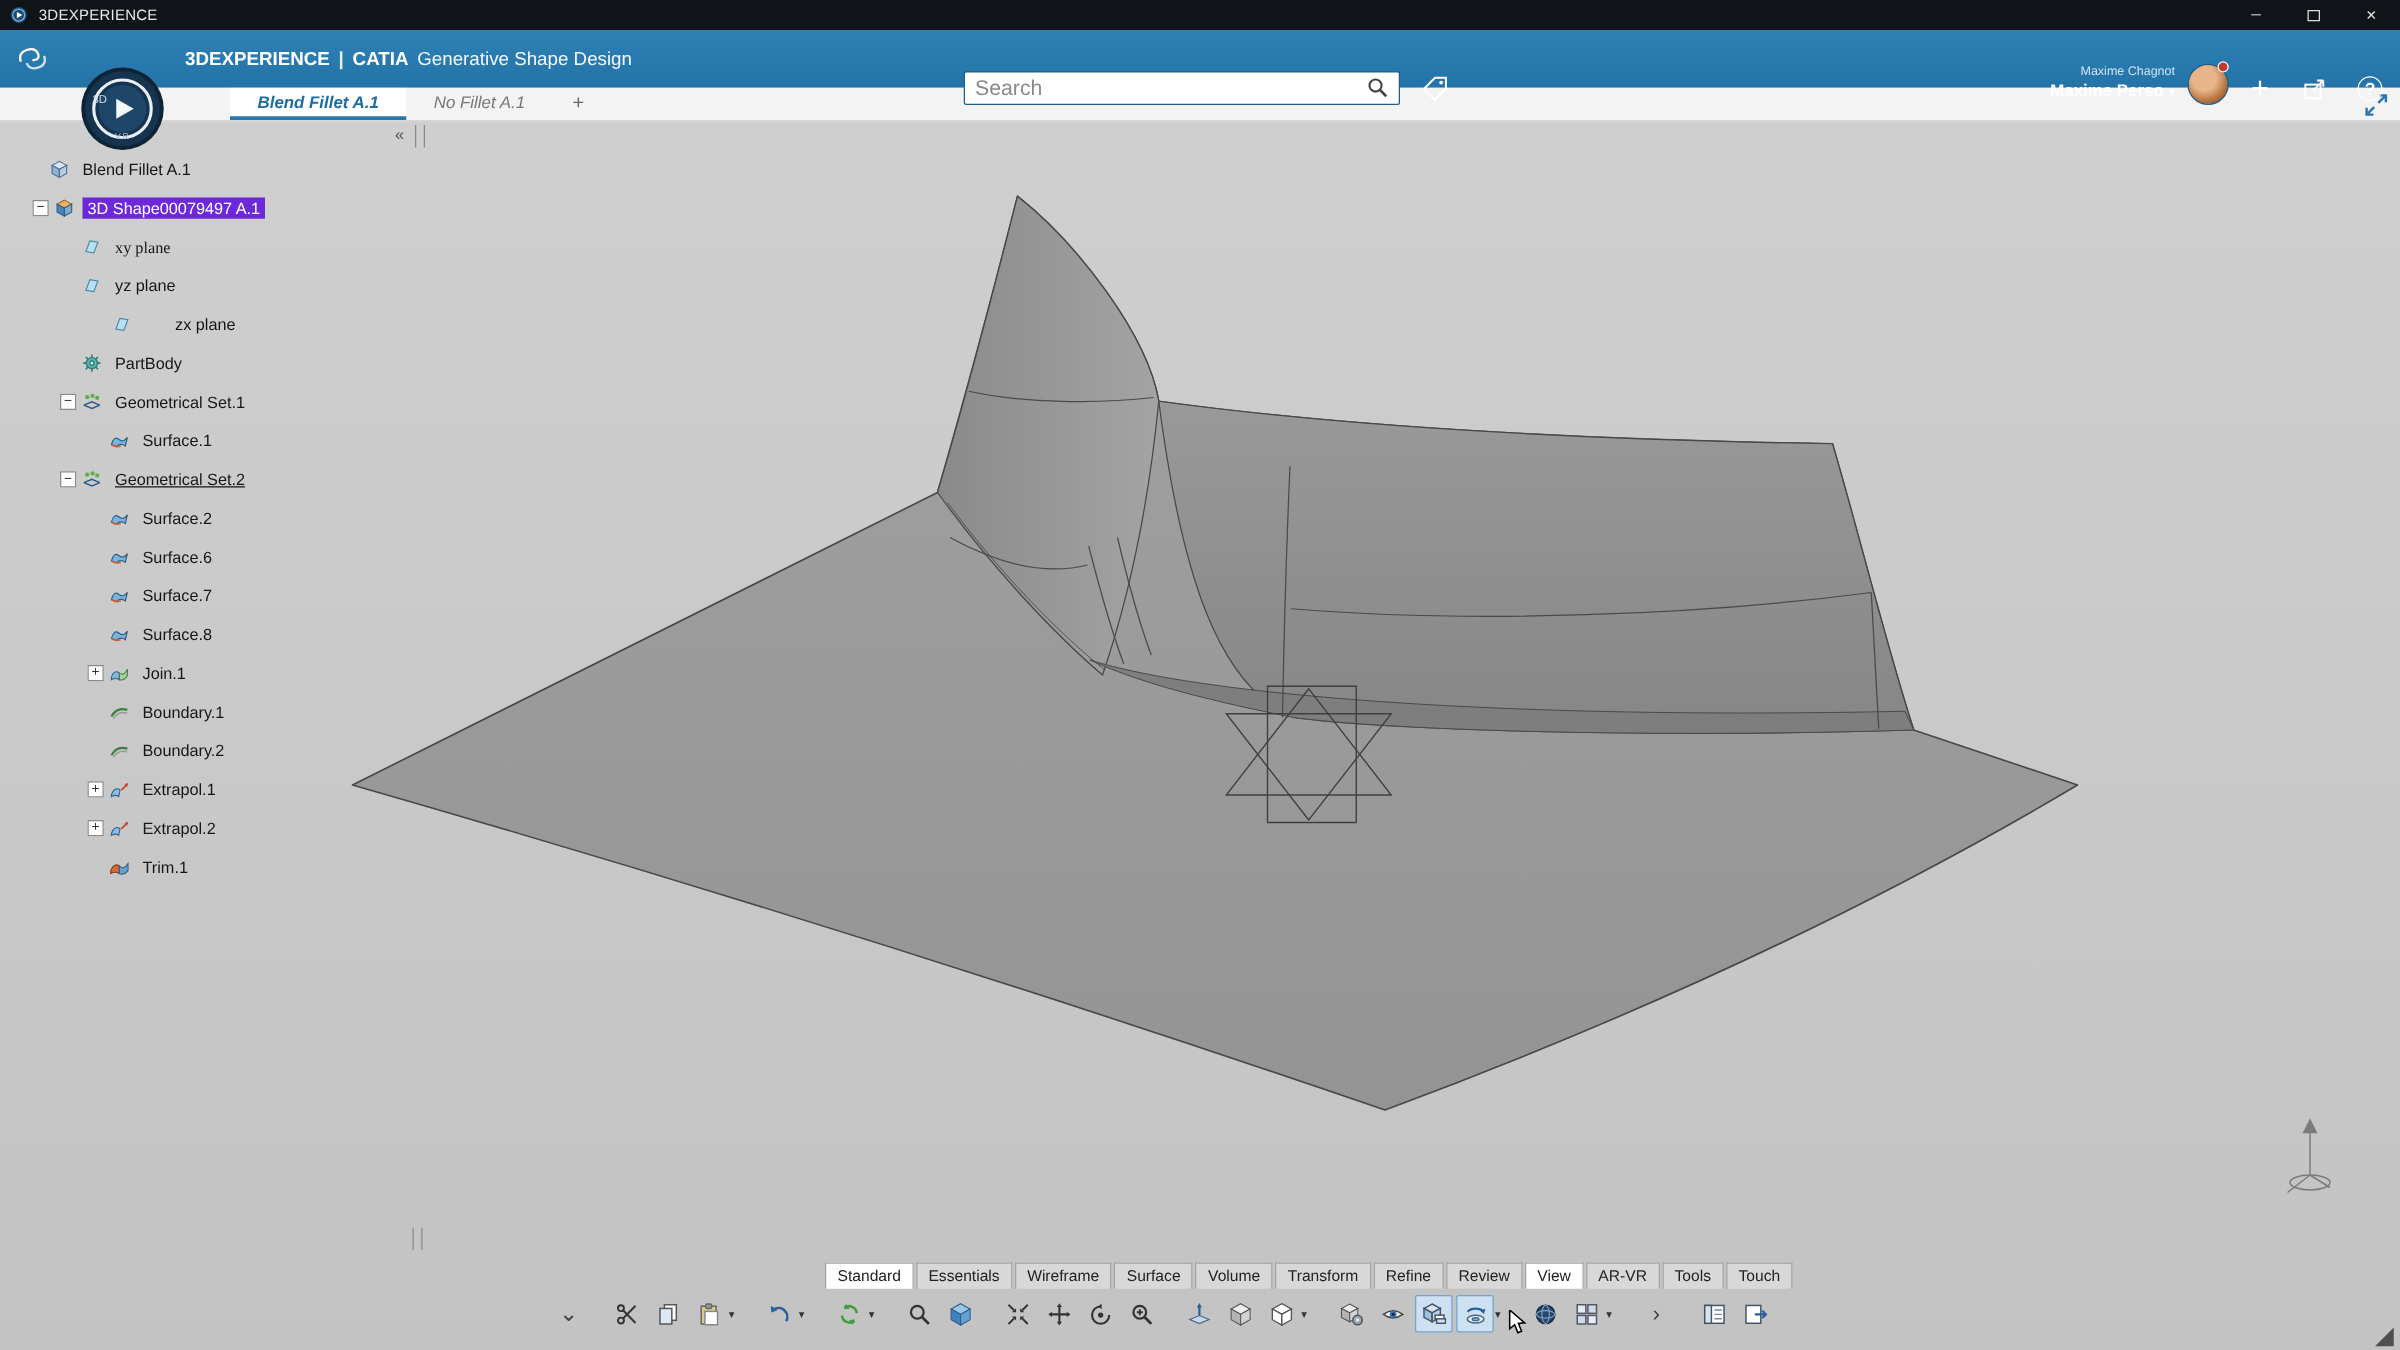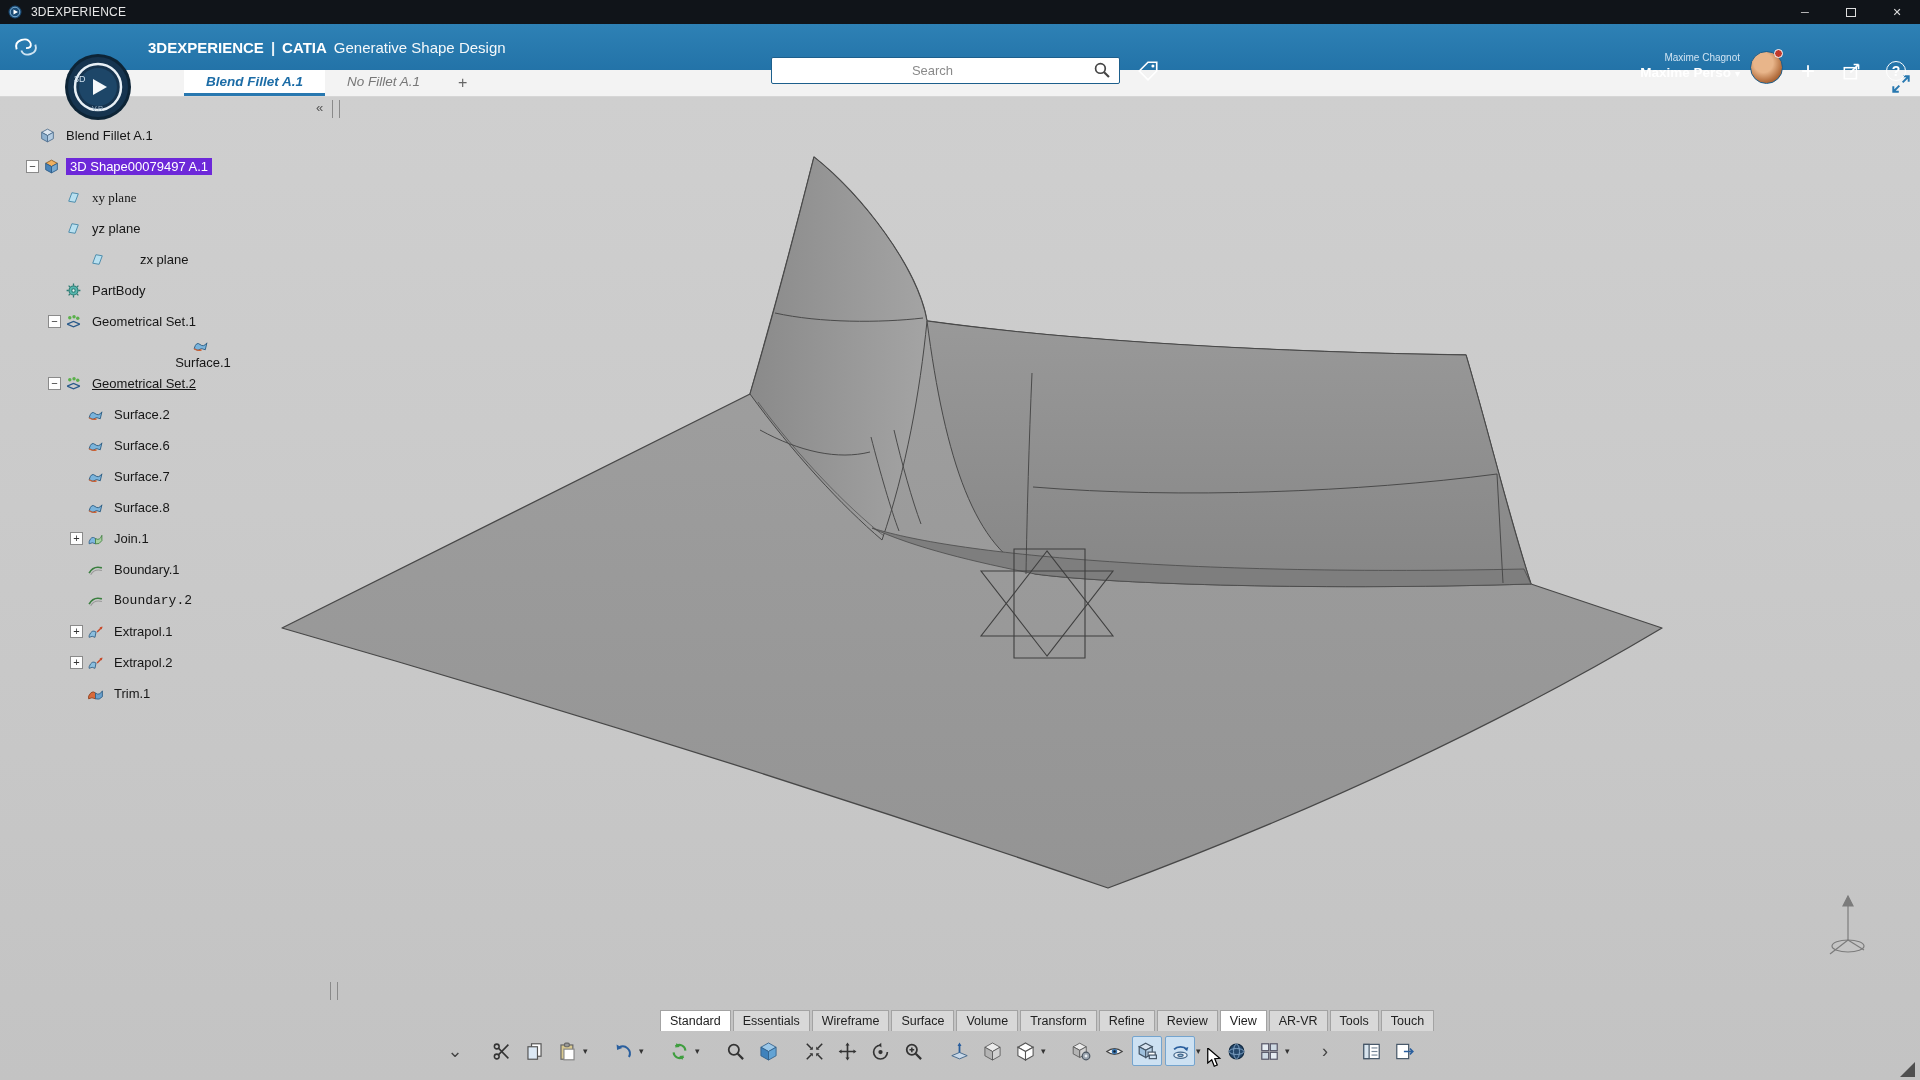--- a/index.html
+++ b/index.html
@@ -16,21 +16,21 @@
 
   
   .header { position:absolute; left:0; top:24px; width:100%; height:46px; background:linear-gradient(#2e81b5,#2373a8); z-index:15; }
   .swirl { position:absolute; left:12px; top:9px; width:28px; height:28px; }
   .compass { position:absolute; left:64px; top:29px; width:68px; height:68px; z-index:30; }
   .app-title { position:absolute; left:148px; top:0; height:46px; display:flex; align-items:center; color:#fff; font-size:15px; white-space:nowrap; }
   .app-title .b { font-weight:bold; }
   .app-title .sep { margin:0 7px; font-weight:bold; opacity:.9; }
   .app-title .wb { font-weight:normal; margin-left:7px; opacity:.95; }
   .search-box { position:absolute; left:771px; top:33px; width:349px; height:27px; background:#fff; border:1px solid #1d5f8c; border-radius:2px; display:flex; align-items:center; }
-  .search-input { flex:1; border:none; outline:none; font-size:13px; padding:0 8px; color:#333; font-family:inherit; background:transparent;text-align:center; }
+  .search-input { flex:1; border:none; outline:none; font-size:17px; padding:0 8px; color:#333; font-family:inherit; background:transparent; }
   .search-input::placeholder { color:#8a8a8a; }
   .mag { width:20px; height:20px; margin-right:6px; display:flex; }
   .tag { position:absolute; left:1136px; top:35px; width:24px; height:24px; }
   .user-block { position:absolute; right:180px; top:28px; text-align:right; color:#fff; line-height:1.25; }
   .user-line1 { font-size:10px; color:#cfe3f2; }
   .user-line2 { font-size:13.5px; font-weight:bold; }
   .user-caret { font-size:10px; margin-left:4px; }
   .avatar { position:absolute; left:1750px; top:27px; width:33px; height:33px; border-radius:50%; background:radial-gradient(circle at 40% 35%, #e8b58a 0 35%, #b06a3a 70%, #7a4424); border:1px solid #1d5f8c; }
   .avatar-badge { position:absolute; left:1774px; top:25px; width:9px; height:9px; border-radius:50%; background:#c0392b; border:1px solid #fff; }
   .hdr-btn { position:absolute; top:33px; width:28px; height:28px; display:flex; align-items:center; justify-content:center; color:#fff; }
@@ -292,21 +292,21 @@
         <span class="tree-icon">
           <svg viewBox="0 0 16 16" width="17" height="17">
             <path d="M2 10.5 L8 13 L14 10.5 M2 10.5 L8 8 L14 10.5" fill="none" stroke="#2a5a8a" stroke-width="1.1"></path>
             <circle cx="4.5" cy="4.5" r="1.6" fill="#5ab04a"></circle>
             <circle cx="8.5" cy="3.5" r="1.6" fill="#5ab04a"></circle>
             <circle cx="12" cy="5" r="1.6" fill="#5ab04a"></circle>
           </svg>
         </span>
         <span class="tree-label">Geometrical Set.1</span>
       </div>
-      <div class="tree-row" style="padding-left: 64px; flex-direction: column;">
+      <div class="tree-row" style="padding-left: 64px;">
         <span class="expander empty"></span>
         <span class="tree-icon">
           <svg viewBox="0 0 16 16" width="17" height="17">
             <path d="M2 11 Q4 4 7.5 7 Q11 10 14 5.5 L12.5 12 Q9 9.5 5.5 12.5 Z" fill="#7ab4dc" stroke="#2e5f85" stroke-width="0.9"></path>
             <path d="M2 11 Q5.5 13.5 9 12" fill="none" stroke="#d06030" stroke-width="1.3"></path>
           </svg>
         </span>
         <span class="tree-label">Surface.1</span>
       </div>
       <div class="tree-row" style="padding-left: 42px;">
@@ -374,21 +374,21 @@
       <div class="tree-row" style="padding-left: 64px;">
         <span class="expander empty"></span>
         <span class="tree-icon">
           <svg viewBox="0 0 16 16" width="17" height="17">
             <path d="M2 11.5 Q6 4 14 6.5" fill="none" stroke="#3a7f3f" stroke-width="1.6"></path>
             <path d="M3.5 13 Q7 7 14 9" fill="none" stroke="#999" stroke-width="1.1"></path>
           </svg>
         </span>
         <span class="tree-label">Boundary.1</span>
       </div>
-      <div class="tree-row" style="padding-left: 64px; font-family: Liberation Mono, monospace;">
+      <div class="tree-row" style="padding-left: 64px;">
         <span class="expander empty"></span>
         <span class="tree-icon">
           <svg viewBox="0 0 16 16" width="17" height="17">
             <path d="M2 11.5 Q6 4 14 6.5" fill="none" stroke="#3a7f3f" stroke-width="1.6"></path>
             <path d="M3.5 13 Q7 7 14 9" fill="none" stroke="#999" stroke-width="1.1"></path>
           </svg>
         </span>
         <span class="tree-label">Boundary.2</span>
       </div>
       <div class="tree-row" style="padding-left: 64px;">

